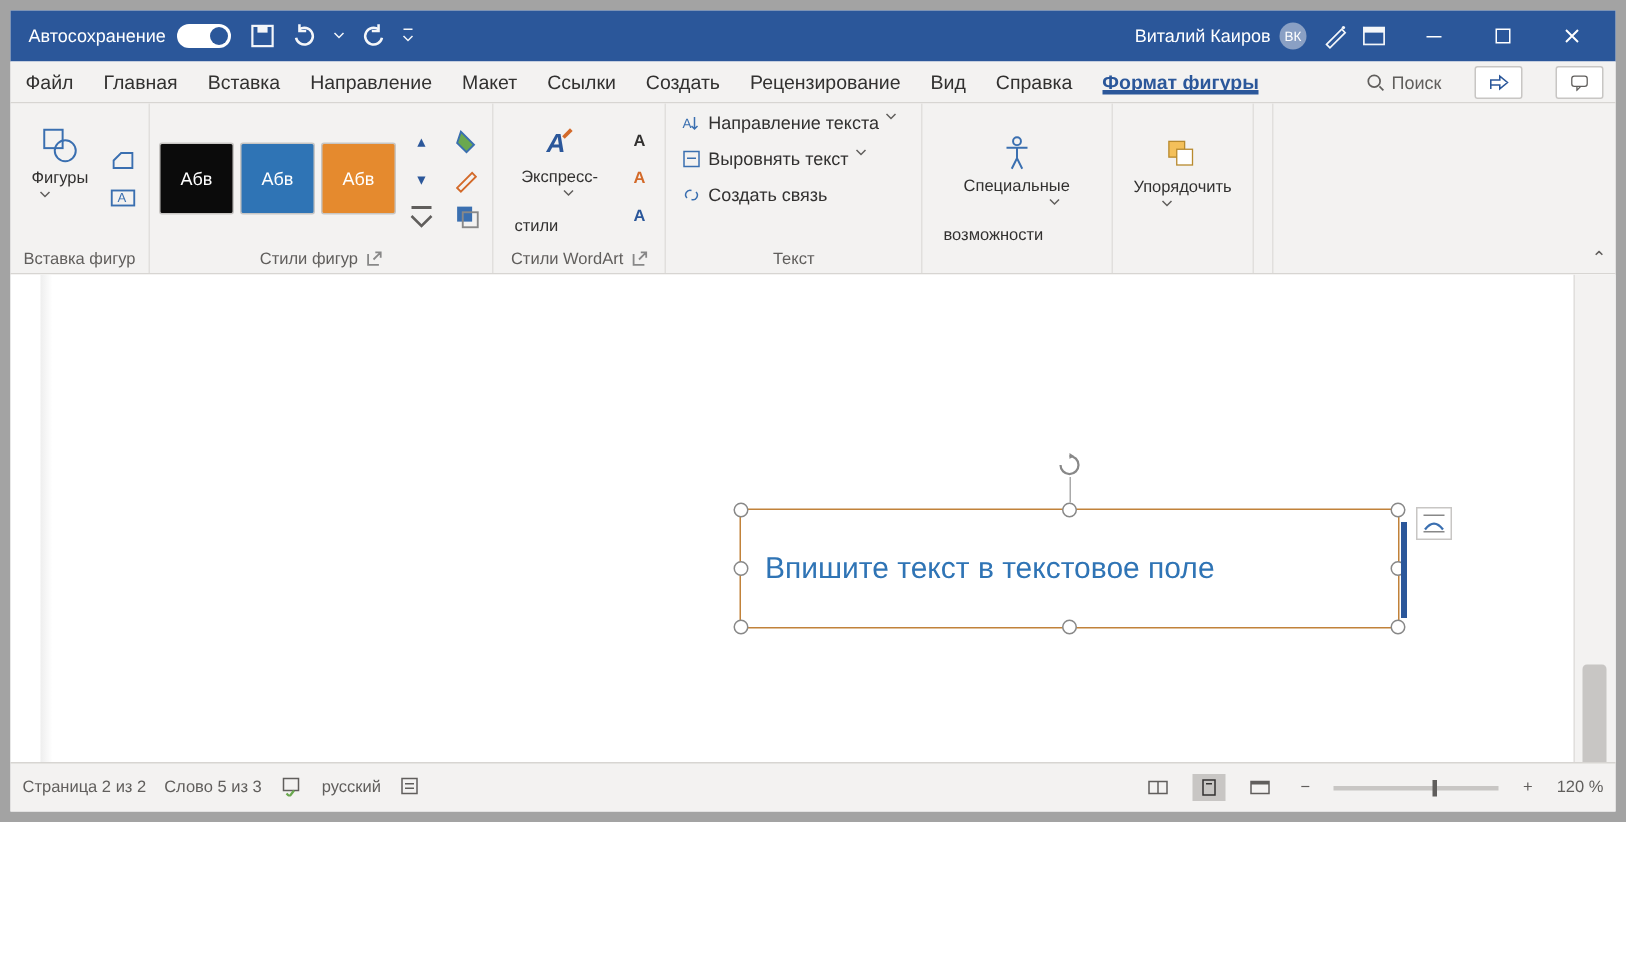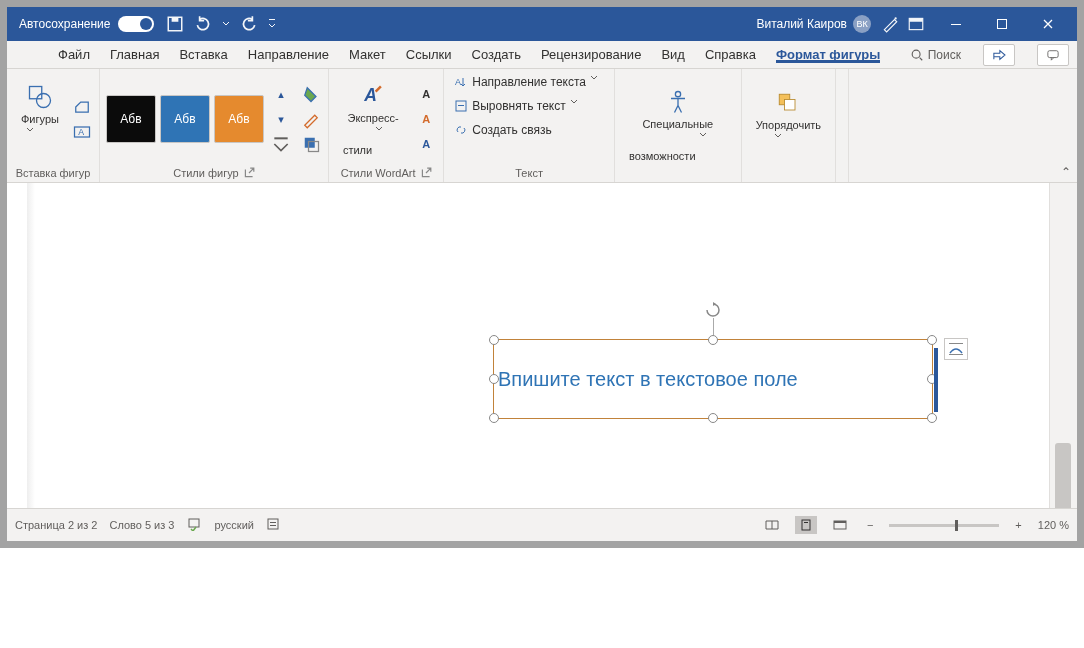--- a/index.html
+++ b/index.html
@@ -11,21 +11,21 @@
 .titlebar .toggle { width: 36px; height: 16px; border-radius: 8px; background: #fff; margin: 0 8px; position: relative; display: inline-flex; align-items: center; }
 .titlebar .toggle::after { content: ""; width: 12px; height: 12px; border-radius: 50%; background: #2b579a; position: absolute; right: 2px; }
 .titlebar .qat { display: flex; gap: 10px; align-items: center; margin-left: 4px; }
 .titlebar .qat-item { width: 18px; height: 18px; display: flex; align-items: center; justify-content: center; opacity: 0.95; }
 .titlebar .spacer { flex: 1; }
 .titlebar .user { display: flex; align-items: center; gap: 6px; margin-right: 10px; }
 .titlebar .avatar { width: 18px; height: 18px; border-radius: 50%; background: #8aa0c4; font-size: 9px; display: flex; align-items: center; justify-content: center; color: #fff; }
 .titlebar .win-btns { display: flex; }
 .titlebar .win-btn { width: 46px; height: 34px; display: flex; align-items: center; justify-content: center; }
 
-.tabs { height: 28px; background: #f3f2f1; border-bottom: 1px solid #d7d5d2; display: flex; align-items: stretch; font-size: 13px; padding-left: 41px; }
+.tabs { height: 28px; background: #f3f2f1; border-bottom: 1px solid #d7d5d2; display: flex; align-items: stretch; font-size: 13px; }
 .tab { padding: 0 10px; display: flex; align-items: center; color: #323130; cursor: default; }
 .tab.active { color: #2b579a; font-weight: 600; }
 .tab.active .underline { position: absolute; bottom: -1px; left: 0; right: 0; height: 3px; background: #2b579a; }
 .tab-wrap { position: relative; display: flex; align-items: center; }
 .tabs .right { margin-left: auto; display: flex; align-items: center; gap: 22px; padding-right: 8px; color: #605e5c; }
 .search { display: flex; align-items: center; gap: 4px; font-size: 12px; }
 .share-box, .comment-box { width: 32px; height: 22px; border: 1px solid #c8c6c4; background: #fff; display: flex; align-items: center; justify-content: center; border-radius: 2px; }
 
 .ribbon { height: 114px; background: #f3f2f1; border-bottom: 1px solid #d7d5d2; display: flex; align-items: stretch; position: relative; }
 .group { border-right: 1px solid #e1dfdd; display: flex; flex-direction: column; justify-content: space-between; padding: 4px 6px 1px; }
@@ -42,21 +42,21 @@
 .menu-line { display: flex; align-items: center; gap: 4px; font-size: 12px; color: #323130; padding: 2px 4px; white-space: nowrap; }
 .menu-line svg { width: 14px; height: 14px; flex-shrink: 0; }
 .dlg-launcher { width: 12px; height: 12px; }
 .collapse { position: absolute; right: 6px; bottom: 3px; color: #605e5c; font-size: 12px; }
 
 .canvas { flex: 1; background: #fff; position: relative; overflow: hidden; }
 .page-edge-left { position: absolute; left: 20px; top: 0; bottom: 0; width: 8px; background: linear-gradient(90deg, #ddd, #fff); opacity: 0.5; }
 .ruler-right-gap { position: absolute; right: 0; top: 0; bottom: 0; width: 28px; background: #f3f2f1; border-left: 1px solid #e1dfdd; }
 .vscroll { position: absolute; right: 6px; top: 260px; width: 16px; height: 90px; background: #c8c6c4; border-radius: 3px; }
 
-.textbox-sel { position: absolute; left: 486px; top: 156px; width: 440px; height: 80px; border: 1.5px solid #c1823a; background: #fff; display: flex; align-items: center; padding: 0 4px; }
+.textbox-sel { position: absolute; left: 486px; top: 156px; width: 440px; height: 80px; border: 1.5px solid #c1823a; background: #fff; display: flex; align-items: center; padding: 0 16px; }
 .textbox-content { font-size: 20px; color: #2f74b5; }
 .handle { position: absolute; width: 10px; height: 10px; background: #fff; border: 1px solid #888; border-radius: 50%; }
 .h-tl { left: -5px; top: -5px; } .h-tr { right: -5px; top: -5px; }
 .h-bl { left: -5px; bottom: -5px; } .h-br { right: -5px; bottom: -5px; }
 .h-tm { left: 50%; top: -5px; margin-left: -5px; } .h-bm { left: 50%; bottom: -5px; margin-left: -5px; }
 .h-ml { left: -5px; top: 50%; margin-top: -5px; } .h-mr { right: -5px; top: 50%; margin-top: -5px; }
 .rotate-handle { position: absolute; left: 50%; top: -38px; margin-left: -8px; width: 16px; height: 16px; }
 .rotate-line { position: absolute; left: 50%; top: -22px; width: 1px; height: 17px; background: #aaa; }
 .cursor-bar { position: absolute; right: -6px; top: 8px; width: 4px; height: 64px; background: #2b579a; }
 .layout-icon { position: absolute; right: -36px; top: -2px; width: 24px; height: 22px; border: 1px solid #c8c6c4; background: #fff; display: flex; align-items: center; justify-content: center; }

